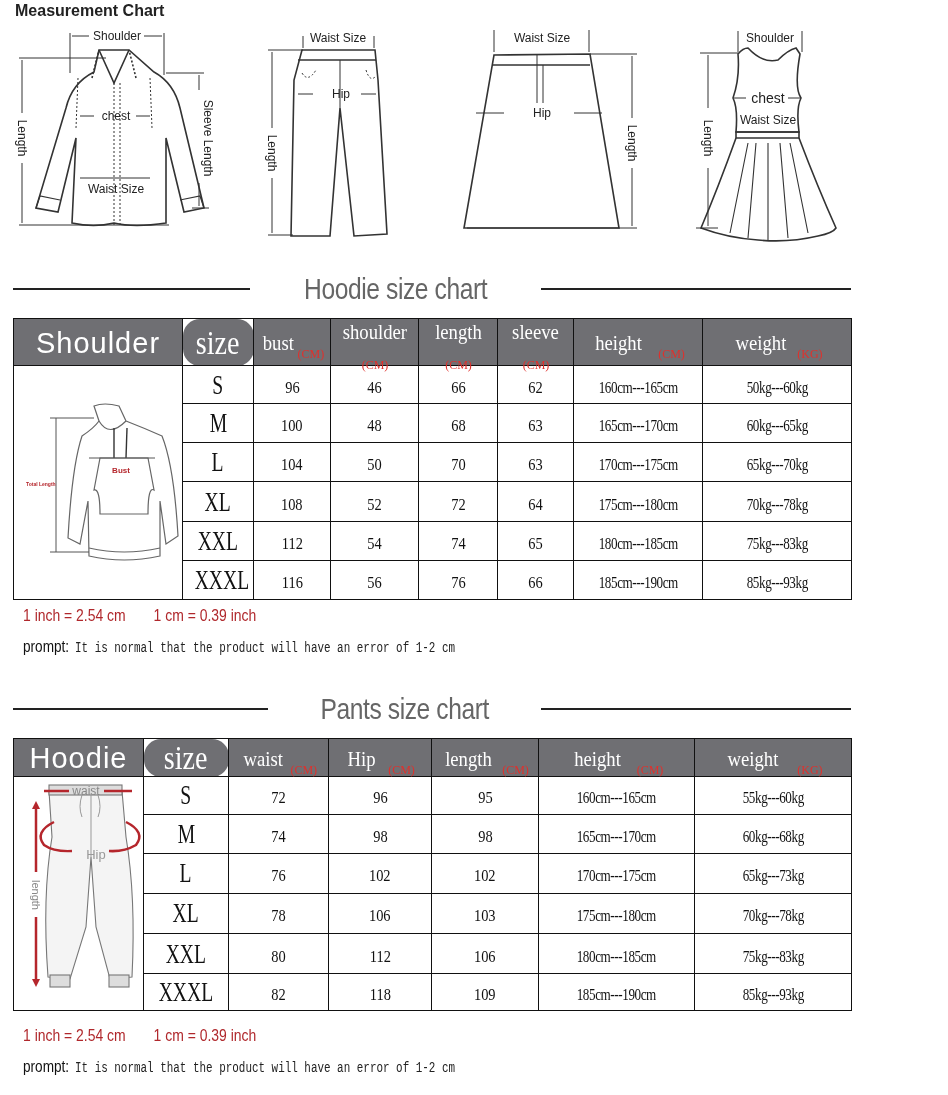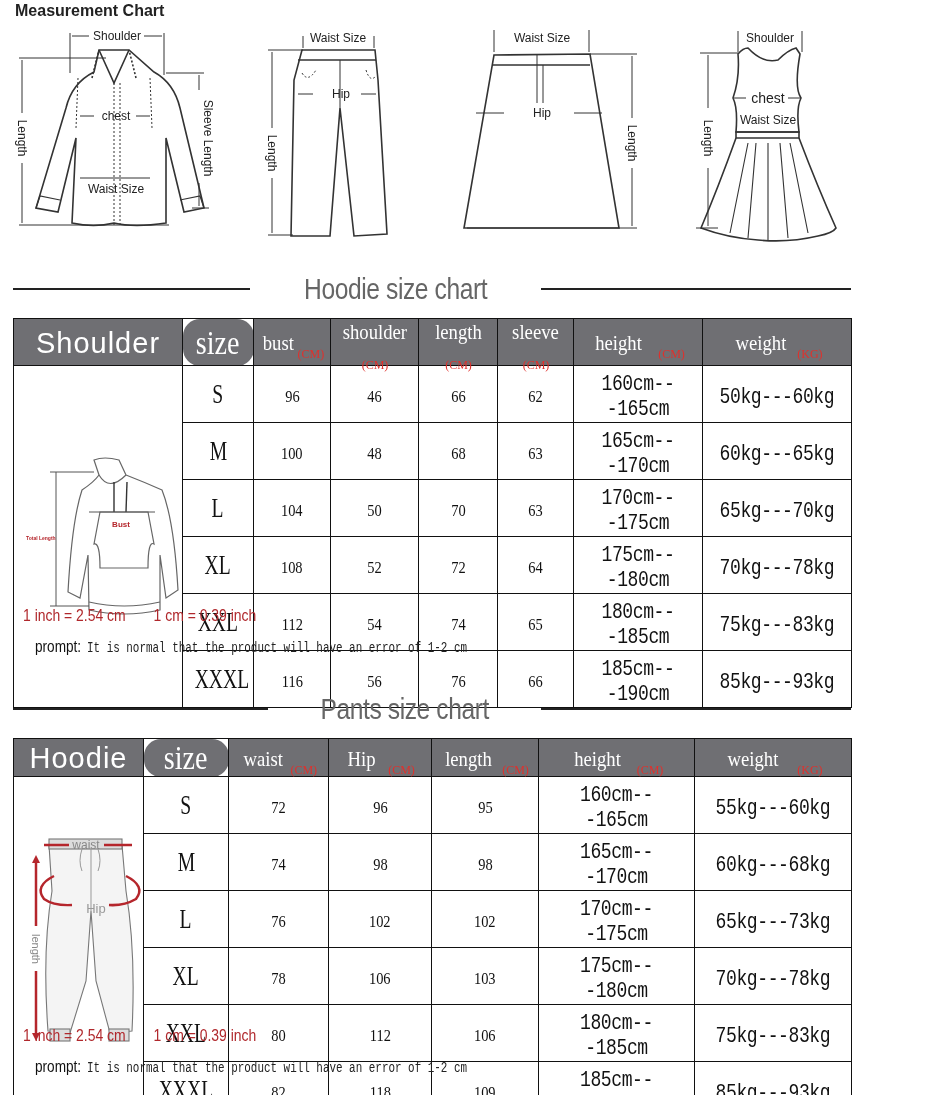--- a/index.html
+++ b/index.html
@@ -24,28 +24,28 @@
     table.size td, table.size th { border: 1.5px solid #111; text-align: center; vertical-align: middle; font-weight: normal; }
     table.size th { background: #6f6f73; color: #ffffff; font-family: "Liberation Serif", serif; font-size: 22px; line-height: 1; padding-top: 2px; position: relative; }
     table.size th.brand { font-family: "Liberation Sans", sans-serif; font-size: 29px; letter-spacing: 1px; }
     table.size th.sizecol { font-size: 33px; transform-origin: center; border-radius: 17px; }
     table.size th .hlabel { display: inline-block; transform: scaleX(0.85); }
     table.size th .unit { color: #e0302c; font-size: 12px; position: relative; top: 8px; margin-left: 1px; }
     table.size td { font-family: "Liberation Serif", serif; font-size: 17px; color: #111; }
     table.size td .num { display: inline-block; transform: scaleX(0.85); padding-top: 6px; }
     table.size td.sz { font-size: 28px; }
     table.size td.sz .num { transform: scaleX(0.7); padding-top: 0; }
-    table.size td.range { font-family: Liberation Mono, monospace; font-size: 22px; text-align: center; }
+    table.size td.range { font-family: Liberation Serif, serif; font-size: 16px; text-align: center; }
     table.size td.range .num { transform: scaleX(0.82); padding-top: 6px; letter-spacing: -0.5px; }
     table.size td.illus { padding: 0; background: #fff; }
 
     
     .note-conv { position: absolute; left: 23px; font-family: "Liberation Sans", sans-serif; font-size: 17px; color: #b0282c; transform: scaleX(0.82); transform-origin: left center; white-space: nowrap; }
     .note-conv span + span { margin-left: 34px; }
-    .note-prompt { position: absolute; left: 23px; white-space: nowrap; font-size: 15px; color: #222; margin-left: 12px; }
+    .note-prompt { position: absolute; left: 23px; white-space: nowrap; font-size: 15px; color: #222; }
     .note-prompt .plabel { font-family: "Liberation Sans", sans-serif; font-size: 16px; color: #111; display: inline-block; transform: scaleX(0.85); transform-origin: left center; margin-right: -6px; }
     .note-prompt .ptext { font-family: "Liberation Mono", monospace; font-size: 14px; display: inline-block; transform: scaleX(0.78); transform-origin: left center; }
   </style>
 </head>
 <body>
 
 <div class="abs mc-title">Measurement Chart</div>
 
 <div class="diagram" style="left:14px; top:28px; width:210px; height:200px;">
   <svg viewBox="0 0 210 200">

